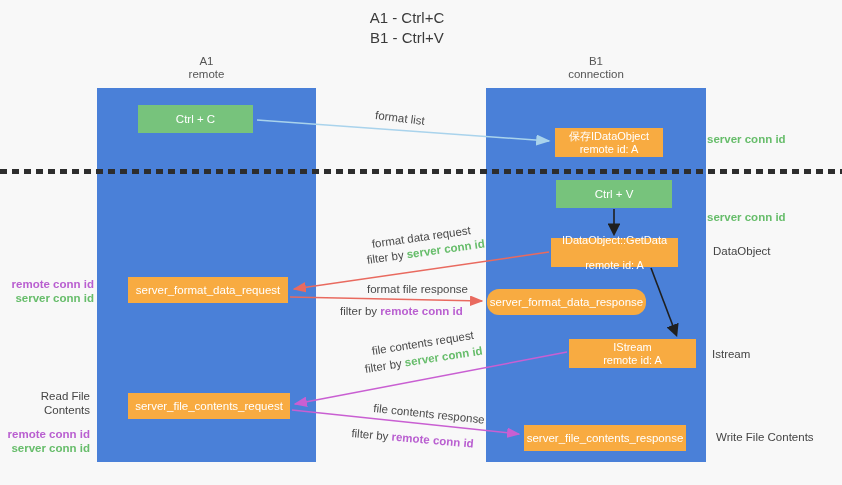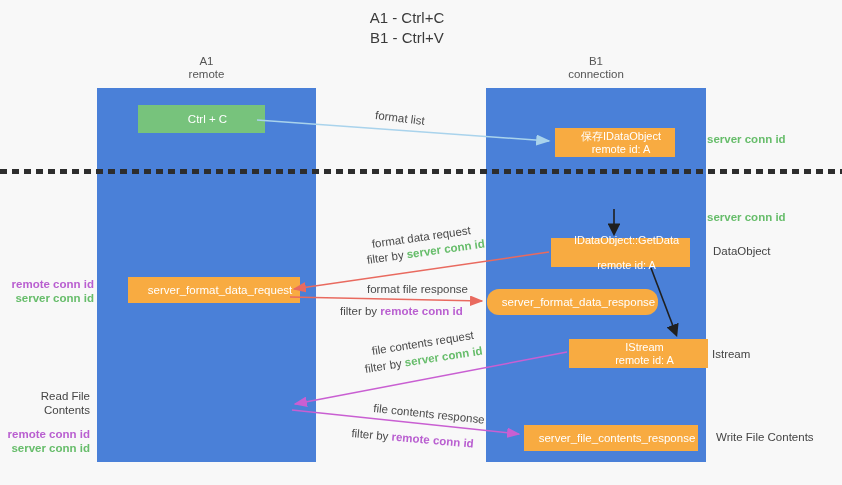--- a/index.html
+++ b/index.html
@@ -16,21 +16,21 @@
   .lane{background:#4a80d8;}
   .lane-header{
     text-align:center; font-size:11.5px; color:#555; line-height:13px;
   }
   .dotted-line{
     left:0; top:169px; width:842px; height:5px;
     background:repeating-linear-gradient(to right,#2d2d2d 0 7px,transparent 7px 12px);
   }
   .node{
     display:flex; flex-direction:column; align-items:center; justify-content:center;
-    color:#fff; text-align:center; line-height:13px; font-size:11.5px;padding-left:12px;
+    color:#fff; text-align:center; line-height:13px; font-size:11.5px;
   }
   .node.green{background:#77c37c;}
   .node.orange{background:#f8ab41;}
   .node.two-line{font-size:11px;}
   .id-green{color:#67bd6b; font-weight:bold;}
   .id-purple{color:#b95fd0; font-weight:bold;}
   .plain{color:#444;}
   .arrow-label{color:#4a4a4a; white-space:nowrap; transform-origin:left top;}
   .right-stack{text-align:right; line-height:14px;}
   svg.arrows{left:0; top:0; pointer-events:none;}
@@ -61,39 +61,45 @@
 
   <div class="abs node green" style="left:138px;top:105px;width:115px;height:28px;">
     <span>Ctrl + C</span>
   </div>
 
   <div class="abs node orange two-line" style="left:555px;top:128px;width:108px;height:29px;">
     <span>保存IDataObject</span>
     <span>remote id: A</span>
   </div>
 
+  <div class="abs node green" style="left:556px;top:180px;width:116px;height:28px;">
+    <span>Ctrl + V</span>
+  </div>
 
   <div class="abs node orange two-line" style="left:551px;top:238px;width:127px;height:29px;gap:12px;">
     <span>IDataObject::GetData</span>
     <span>remote id: A</span>
   </div>
 
   <div class="abs node orange" style="left:128px;top:277px;width:160px;height:26px;">
     <span>server_format_data_request</span>
   </div>
 
   <div class="abs node orange" style="left:487px;top:289px;width:159px;height:26px;border-radius:12px;">
     <span>server_format_data_response</span>
   </div>
 
   <div class="abs node orange two-line" style="left:569px;top:339px;width:127px;height:29px;">
     <span>IStream</span>
     <span>remote id: A</span>
   </div>
 
+  <div class="abs node orange" style="left:128px;top:393px;width:162px;height:26px;">
+    <span>server_file_contents_request</span>
+  </div>
 
   <div class="abs node orange" style="left:524px;top:425px;width:162px;height:26px;">
     <span>server_file_contents_response</span>
   </div>
 
   <svg class="abs arrows" width="842" height="485" viewBox="0 0 842 485">
     <defs>
       <marker id="ah-blue" markerWidth="9" markerHeight="7" refX="8" refY="3.5" orient="auto">
         <path d="M0,0 L9,3.5 L0,7 z" fill="#a9d3ec"></path>
       </marker>

